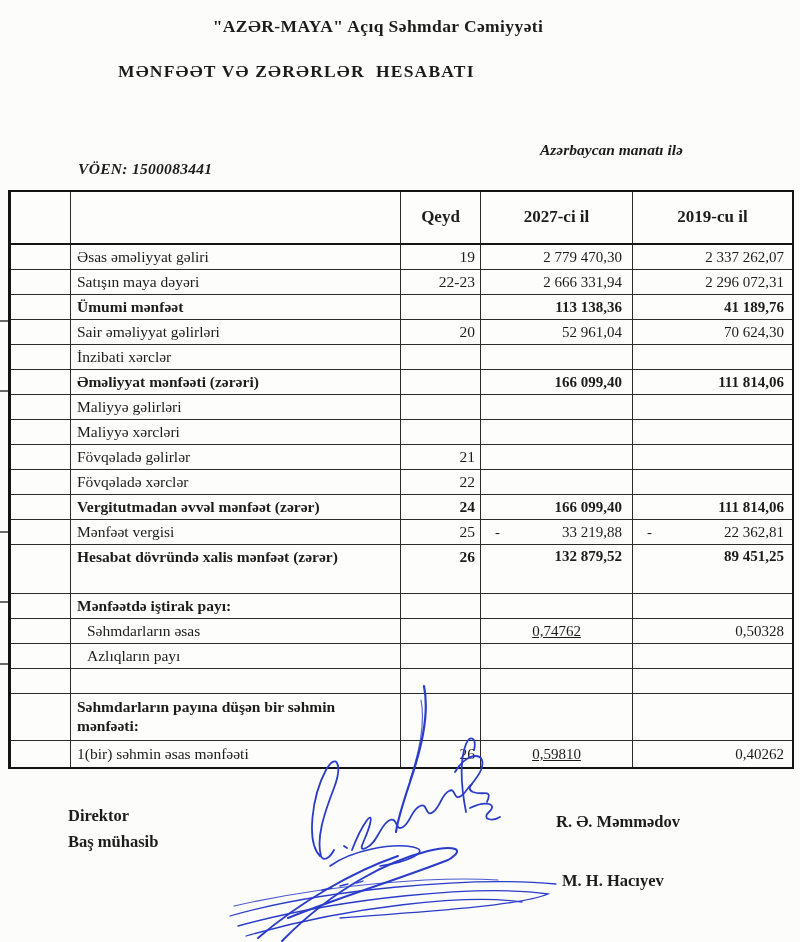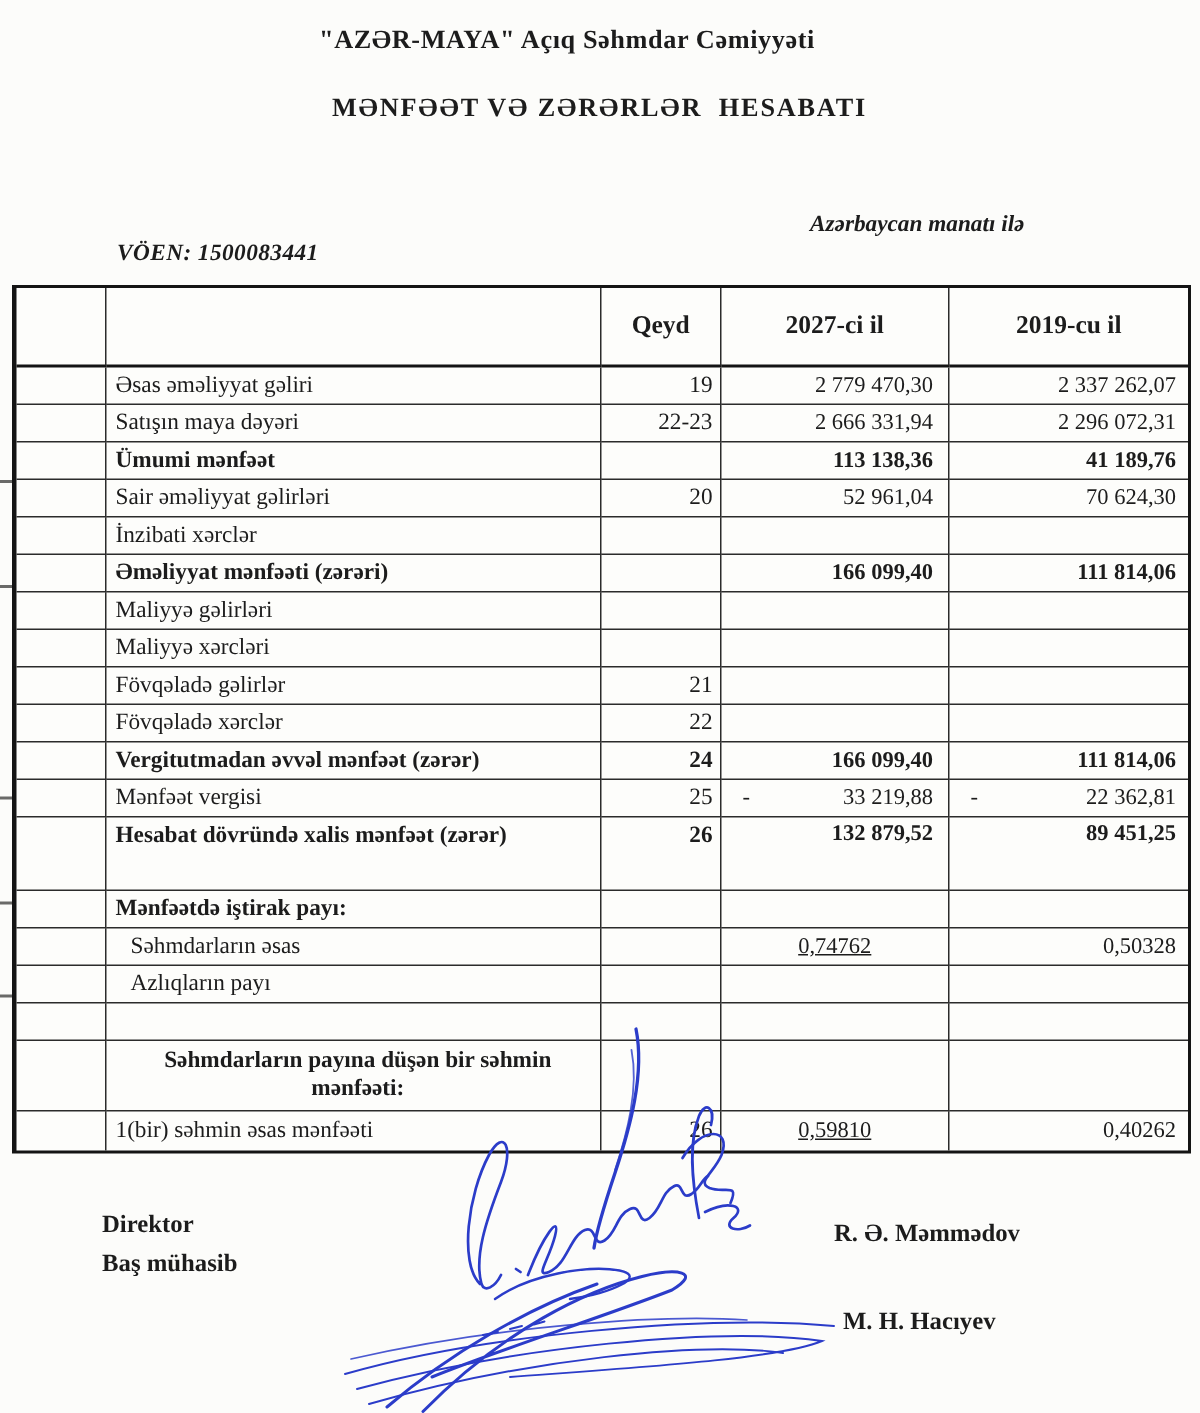--- a/index.html
+++ b/index.html
@@ -11,36 +11,36 @@
     color:#1c1c1c;
     overflow:hidden;
     margin:0 auto;
   }
   .abs{position:absolute;}
   .company-title{
     top:16px;left:118px;width:520px;text-align:center;
     font-size:17.5px;font-weight:bold;letter-spacing:.4px;white-space:pre;
   }
   .report-title{
-    top:61px;left:118px;width:460px;text-align:right;
+    top:61px;left:118px;width:460px;text-align:left;
     font-size:17.5px;font-weight:bold;letter-spacing:1.2px;white-space:pre;
   }
   .currency-note{
     top:141px;left:540px;width:210px;
     font-size:15.5px;font-weight:bold;font-style:italic;
   }
   .voen{
     top:160px;left:78px;
     font-size:15.5px;font-weight:bold;font-style:italic;letter-spacing:.3px;
   }
   
   .rtable{
     position:absolute;top:190px;left:8px;width:786px;
     border:2px solid #141414;border-left:3px solid #141414;
-    box-sizing:border-box;background:#fdfdfb;text-align:center;
+    box-sizing:border-box;background:#fdfdfb;
   }
   .tr{display:grid;grid-template-columns:60px 330px 80px 152px 1fr;height:25px;}
   .tr.h-header{height:53px;}
   .tr.tall{height:49px;}
   .tr.two{height:47px;}
   .tr.last{height:26px;}
   .td{
     border-right:1px solid #2b2b2b;
     border-bottom:1px solid #2b2b2b;
     box-sizing:border-box;

